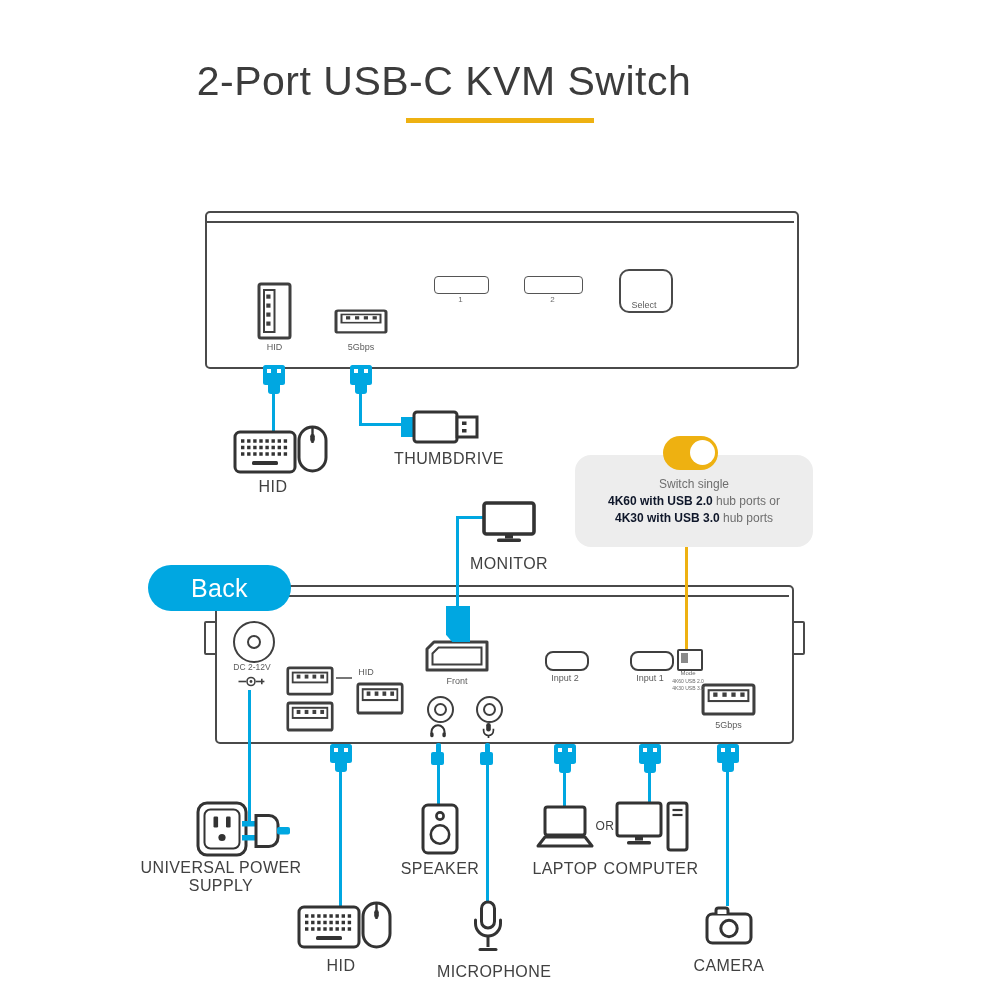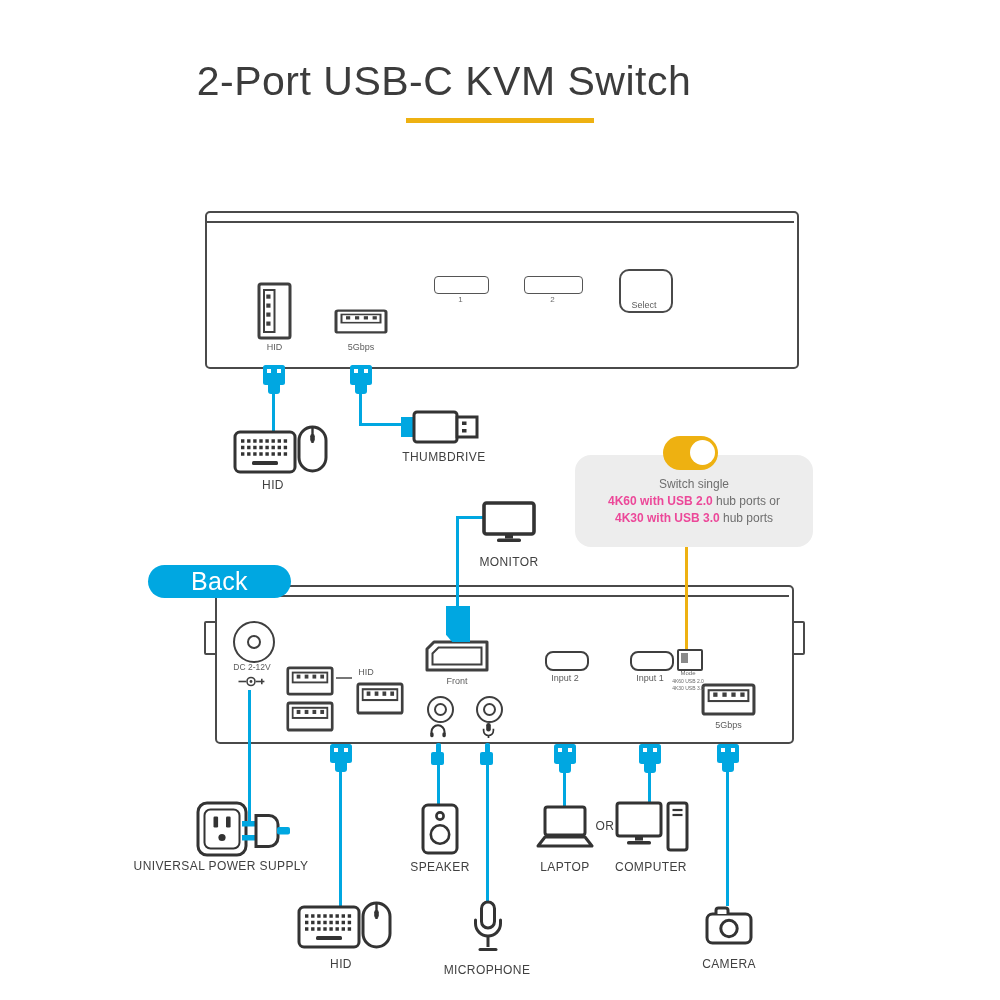--- a/index.html
+++ b/index.html
@@ -23,26 +23,26 @@
   .dpplug{position:absolute;background:#00a7e1;z-index:5;clip-path:polygon(0 0,100% 0,100% 100%,26% 100%,0 80%);}
   .icon{position:absolute;z-index:6;}
   .icon svg{display:block;width:100%;height:100%;}
   .port{position:absolute;z-index:3;}
   .port svg{display:block;width:100%;height:100%;}
   .circ{position:absolute;border:2px solid #3f3f3f;border-radius:50%;background:#fff;z-index:3;}
   .fbtn{position:absolute;border:1.5px solid #555;border-radius:4px;background:#fff;z-index:3;}
   .selbtn{position:absolute;border:2px solid #4a4a4a;border-radius:10px;background:#fff;z-index:3;}
   .usbc{position:absolute;border:2px solid #3f3f3f;border-radius:8px;background:#fff;z-index:3;}
   .modesw{position:absolute;border:2px solid #3f3f3f;background:#fff;z-index:3;border-radius:2px;}
-  .lbl{position:absolute;font-size:12px;color:#414141;text-align:center;letter-spacing:.4px;z-index:6;}
+  .lbl{position:absolute;font-size:16px;color:#414141;text-align:center;letter-spacing:.4px;z-index:6;}
   .portlbl{position:absolute;font-size:9px;color:#5c5c5c;text-align:center;z-index:4;}
   .tinylbl{position:absolute;color:#6a6a6a;text-align:center;z-index:4;}
   .callout{position:absolute;background:#ededed;border-radius:16px;z-index:4;}
   .ctext{position:absolute;font-size:12px;color:#6e6e6e;text-align:center;z-index:5;}
-  .ctext b{color:#ec4899;}
+  .ctext b{color:#0f172a;}
   .toggle{position:absolute;background:#eeb111;border-radius:17px;z-index:6;}
   .knob{position:absolute;background:#fff;border-radius:50%;z-index:7;}
 </style>
 </head>
 <body>
 
 <div id="canvas">
 
   <div class="title" style="left:16px;top:58px;width:856px;">2-Port USB-C KVM Switch</div>
   <div class="underline" style="left:406px;top:118px;width:188px;height:5px;"></div>
@@ -136,21 +136,21 @@
   <div class="dpplug" style="left:446px;top:606px;width:24px;height:36px;"></div>
 
   <div class="callout" style="left:575px;top:455px;width:238px;height:92px;"></div>
   <div class="toggle" style="left:663px;top:436px;width:55px;height:34px;"></div>
   <div class="knob" style="left:690px;top:440px;width:25px;height:25px;"></div>
   <div class="ctext" style="left:575px;top:477px;width:238px;">Switch single</div>
   <div class="ctext" style="left:575px;top:494px;width:238px;"><b>4K60 with USB 2.0</b><span> hub ports or</span></div>
   <div class="ctext" style="left:575px;top:511px;width:238px;"><b>4K30 with USB 3.0</b><span> hub ports</span></div>
   <div class="yline" style="left:685px;top:547px;width:3px;height:102px;"></div>
 
-  <div class="pill" style="left:148px;top:565px;width:143px;height:33px;">Back</div>
+  <div class="pill" style="left:148px;top:565px;width:143px;height:46px;">Back</div>
   <div class="tab" style="left:204px;top:621px;width:13px;height:30px;"></div>
   <div class="tab" style="left:788px;top:621px;width:13px;height:30px;"></div>
   <div class="panel" style="left:215px;top:585px;width:575px;height:155px;"></div>
   <div class="edge" style="left:216px;top:595px;width:573px;height:2px;"></div>
 
   <div class="circ" style="left:233px;top:621px;width:38px;height:38px;"></div>
   <div class="circ" style="left:247px;top:635px;width:10px;height:10px;"></div>
   <div class="portlbl" style="left:224px;top:662px;width:56px;font-size:8.5px;">DC 2-12V</div>
   <div class="icon" style="left:237px;top:674px;width:28px;height:15px;z-index:4;">
     <svg viewBox="0 0 28 15">

